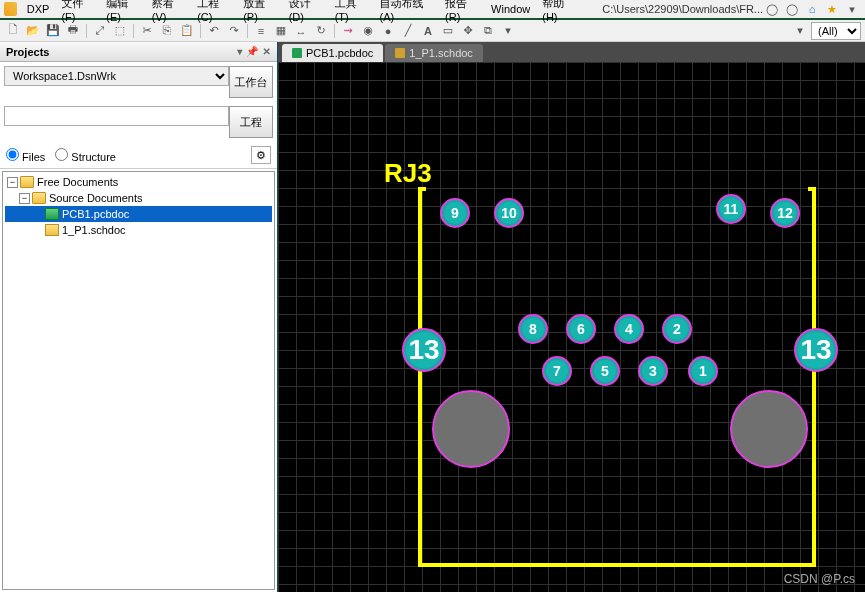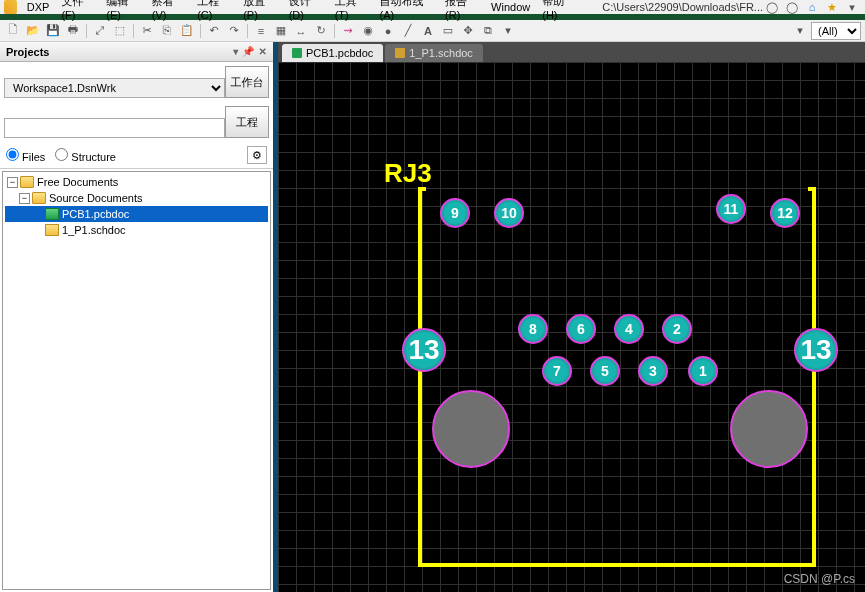--- a/index.html
+++ b/index.html
@@ -1,29 +1,29 @@
 <!DOCTYPE html>
 <html><head>
 <meta charset="utf-8">
 <style>
   * { box-sizing: border-box; margin: 0; padding: 0; font-family: "Microsoft YaHei", "Segoe UI", sans-serif; }
   body { width: 865px; height: 592px; background: #f0f0f0; overflow: hidden; font-size: 12px; }
-  .menubar { height: 20px; background: #f0f0f0; display: flex; align-items: center; padding: 0 4px; border-bottom: 6px solid #14532d; }
+  .menubar { height: 20px; background: #f0f0f0; display: flex; align-items: center; padding: 0 4px; border-bottom: 2px solid #14532d; }
   .menubar .logo { width: 14px; height: 14px; background: linear-gradient(45deg,#f0a020,#f0c040); margin-right: 4px; border-radius: 2px; }
   .menubar .item { padding: 0 6px; font-size: 11px; cursor: default; }
   .menubar .path { margin-left: 20px; font-size: 11px; color: #333; }
   .toolbar { height: 22px; background: #f0f0f0; display: flex; align-items: center; padding: 0 4px; border-bottom: 1px solid #d0d0d0; gap: 2px; }
   .tbtn { width: 18px; height: 18px; display: flex; align-items: center; justify-content: center; font-size: 11px; color: #555; }
   .sep { width: 1px; height: 14px; background: #c0c0c0; margin: 0 2px; }
   .combo { height: 18px; border: 1px solid #aaa; background: #fff; font-size: 11px; padding: 0 2px; }
   .main { display: flex; height: 550px; }
-  .panel { width: 278px; background: #fff; border-right: 5px solid #0c4a6e; display: flex; flex-direction: column; }
+  .panel { width: 278px; background: #fff; border-right: 1px solid #0c4a6e; display: flex; flex-direction: column; }
   .panel-header { height: 20px; background: linear-gradient(#f8f8f8,#e0e0e0); border-bottom: 1px solid #b0b0b0; display: flex; align-items: center; padding: 0 6px; font-weight: bold; font-size: 11px; }
   .panel-header .ctrls { margin-left: auto; display: flex; gap: 4px; font-size: 10px; color: #666; }
-  .ws-row { display: flex; gap: 0; padding: 4px; align-items: flex-end; }
+  .ws-row { display: flex; gap: 0; padding: 4px; align-items: flex-start; }
   .ws-row select, .ws-row input { flex: 1; height: 20px; border: 1px solid #aaa; font-size: 11px; padding: 0 4px; }
   .ws-row button { width: 44px; height: 32px; border: 1px solid #999; background: linear-gradient(#fff,#e0e0e0); font-size: 11px; }
   .radio-row { display: flex; gap: 10px; padding: 4px 6px; align-items: center; font-size: 11px; border-bottom: 1px solid #ccc; }
   .radio-row .iconbtn { margin-left: auto; width: 20px; height: 18px; border: 1px solid #aaa; display: flex; align-items: center; justify-content: center; }
   .tree { flex: 1; border: 1px solid #999; margin: 2px; background: #fff; overflow: auto; font-size: 11px; padding: 2px; }
   .tree-item { display: flex; align-items: center; height: 16px; padding-left: 2px; white-space: nowrap; }
   .tree-item.selected { background: #0a64c8; color: #fff; }
   .tree-toggle { width: 11px; height: 11px; border: 1px solid #888; display: inline-flex; align-items: center; justify-content: center; font-size: 9px; margin-right: 2px; background: #fff; color: #000; }
   .tree-icon { width: 14px; height: 12px; margin-right: 3px; display: inline-block; }
   .folder { background: linear-gradient(#ffe28a,#f0c040); border: 1px solid #c09020; border-radius: 1px; }

